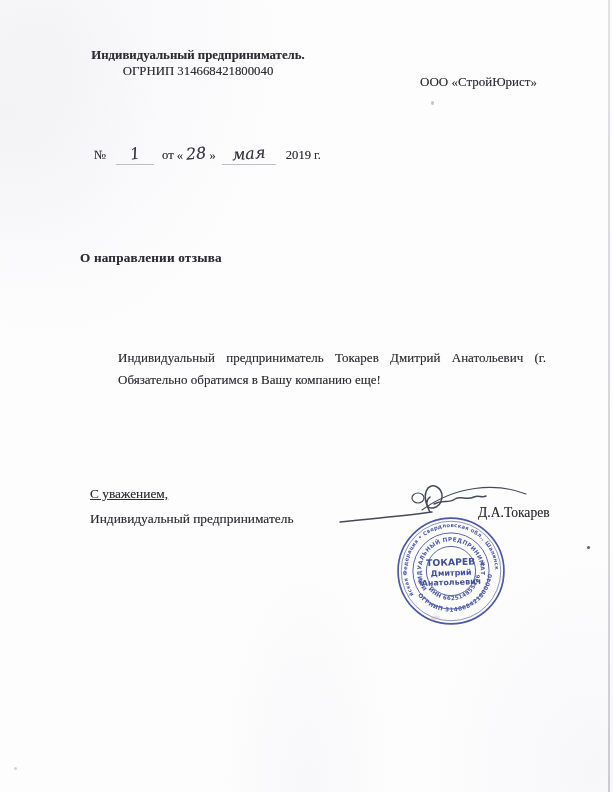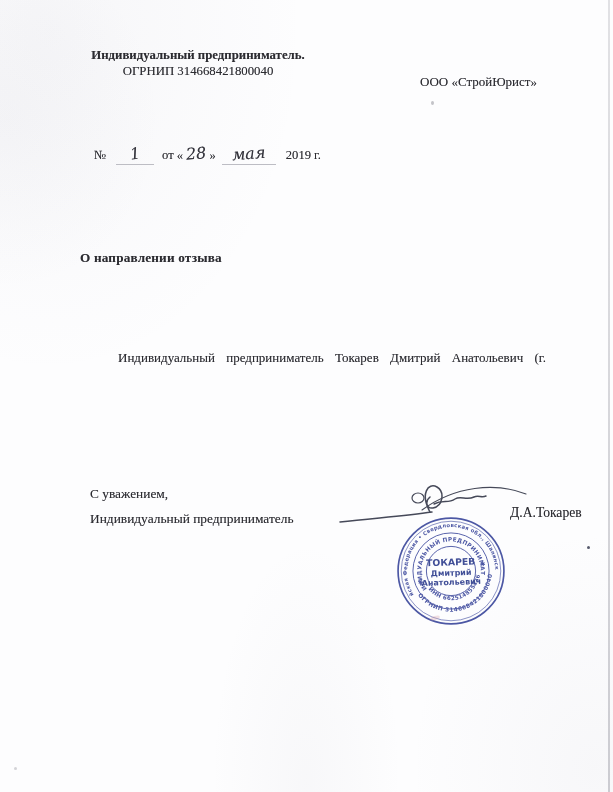--- a/index.html
+++ b/index.html
@@ -30,23 +30,23 @@
   .slot{border-bottom:1px solid #bdbdc4;text-align:center;padding:0 2px 1px 2px;}
   .slot-number{width:34px;margin:0 8px 0 10px;}
   .slot-month{width:50px;margin:0 10px 0 6px;}
   .rot-a{display:inline-block;transform:rotate(-8deg);}
   .rot-b{display:inline-block;transform:rotate(-5deg);margin:0 3px;}
   .rot-c{display:inline-block;transform:rotate(-4deg);}
   .subject{position:absolute;left:80px;top:250px;font-weight:bold;font-size:13.2px;letter-spacing:.2px;}
   .body-block{position:absolute;left:78px;top:303px;width:468px;font-size:13px;line-height:22.4px;margin-top:44px;}
   .jl{text-align:justify;text-align-last:justify;}
   .indent{text-indent:40px;}
-  .salutation{position:absolute;left:90px;top:486px;font-size:13.4px;}
+  .salutation{position:absolute;left:90px;top:486px;font-size:13.4px;text-decoration:underline;}
   .signer-title{position:absolute;left:90px;top:511px;font-size:13.4px;}
-  .signer-name{position:absolute;left:510px;top:505px;font-size:13.6px;}
+  .signer-name{position:absolute;left:478px;top:505px;font-size:13.6px;}
   .stamp{position:absolute;left:386px;top:506px;width:130px;height:130px;
     opacity:.92;filter:blur(.2px);}
   .stamp svg{width:100%;height:100%;}
   .sig{position:absolute;left:330px;top:474px;width:240px;height:70px;filter:blur(.2px);}
   .speck{position:absolute;border-radius:50%;}
   .speck1{left:587px;top:546px;width:3px;height:3px;background:#3a3d52;opacity:.85;}
   .speck2{left:431px;top:101px;width:3px;height:4px;background:#8a8a92;opacity:.5;}
   .speck3{left:14px;top:767px;width:3px;height:3px;background:#a0a0a8;opacity:.45;}
   .speck4{left:430px;top:616px;width:10px;height:4px;background:#d9a7b0;opacity:.35;transform:rotate(-18deg);}
 </style>
@@ -63,20 +63,21 @@
   <div class="recipient soft">ООО «СтройЮрист»</div>
 
   <div class="refline soft">
     <span>№</span><span class="slot slot-number"><span class="hw rot-a">1</span></span><span>от «</span><span class="hw rot-b">28</span><span>»</span><span class="slot slot-month"><span class="hw rot-c">мая</span></span><span>2019 г.</span>
   </div>
 
   <div class="subject soft">О направлении отзыва</div>
 
   <div class="body-block soft">
     <div class="jl indent">Индивидуальный предприниматель Токарев Дмитрий Анатольевич (г.</div>
+    <div class="indent">Обязательно обратимся в Вашу компанию еще!</div>
   </div>
 
   <div class="salutation soft">С уважением,</div>
   <div class="signer-title soft">Индивидуальный предприниматель</div>
   <div class="signer-name soft">Д.А.Токарев</div>
 
   <div class="stamp">
     <svg viewBox="0 0 140 140" xmlns="http://www.w3.org/2000/svg">
       <defs>
         <path id="arcOutTop" d="M 24 82 A 47.5 47.5 0 1 1 116 82"></path>

